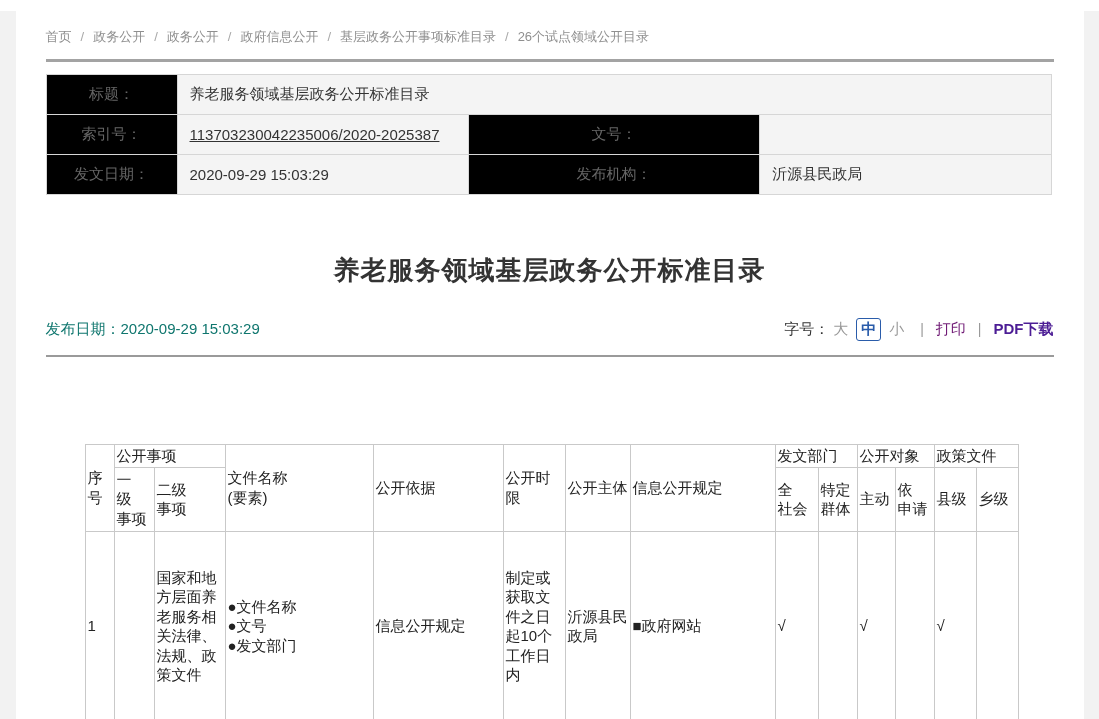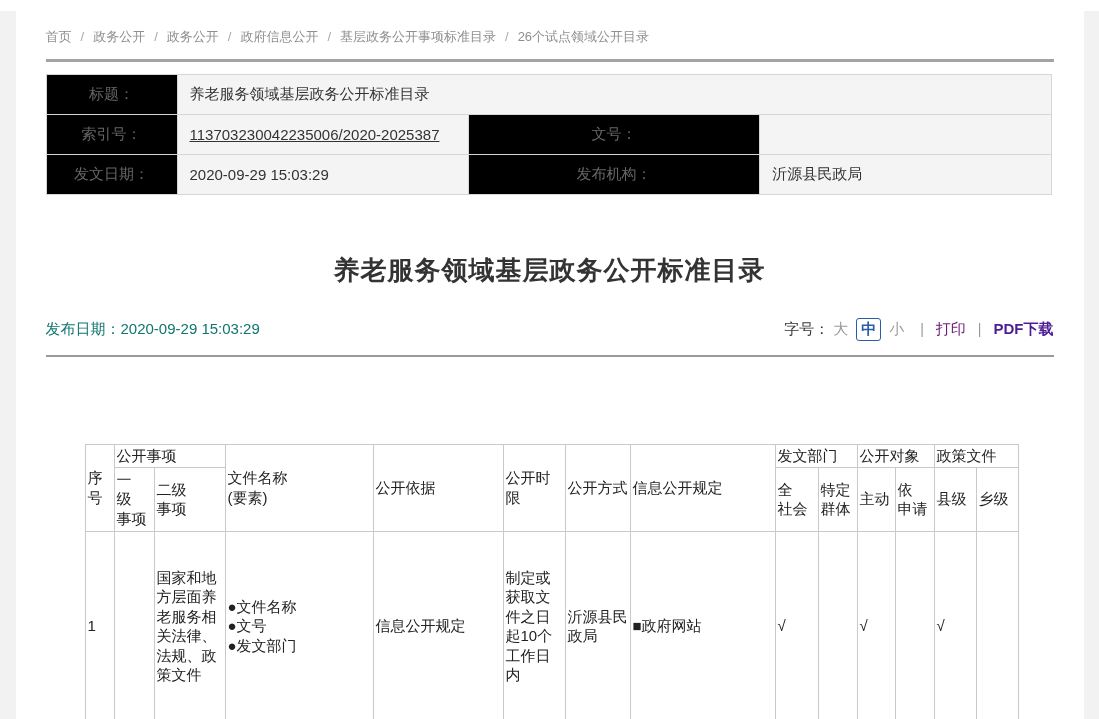--- a/index.html
+++ b/index.html
@@ -143,21 +143,21 @@
       <tbody>
           <tr class="h1">
         <td rowspan="2">序
 号</td>
         <td colspan="2">公开事项</td>
         <td rowspan="2">文件名称
 (要素)</td>
         <td rowspan="2">公开依据</td>
         <td rowspan="2">公开时
 限</td>
-        <td rowspan="2">公开方式</td>
+        <td rowspan="2">公开主体</td>
         <td rowspan="2">信息公开规定</td>
         <td colspan="2">发文部门</td>
         <td colspan="2">公开对象</td>
         <td colspan="2">政策文件</td>
       </tr>
       <tr class="h2">
         <td>一
 级
 事项</td>
         <td>二级

